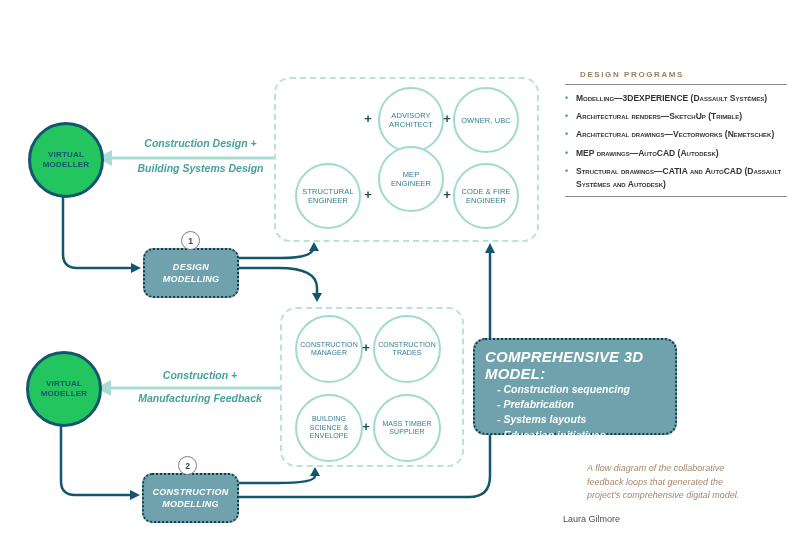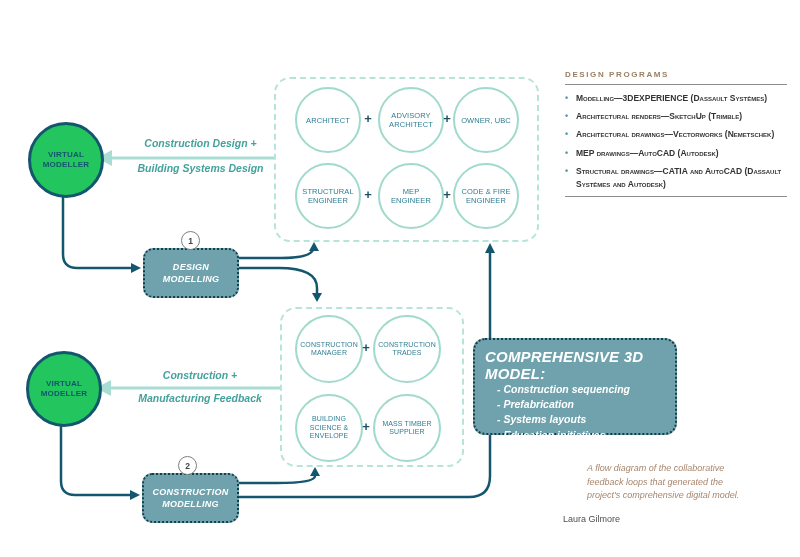--- a/index.html
+++ b/index.html
@@ -61,21 +61,21 @@
     color:#ffffff;padding:8px 10px 6px 10px;
   }
   .comp-box .comp-title{font-weight:bold;font-style:italic;font-size:15px;letter-spacing:.2px;}
   .comp-box .comp-item{font-style:italic;font-weight:600;font-size:10.5px;line-height:1.45;padding-left:12px;}
 
   
   .programs{
     position:absolute;left:565px;top:70px;width:222px;z-index:2;
   }
   .programs .prog-title{
-    color:#9a8164;font-size:8px;font-weight:bold;letter-spacing:1.6px;margin-bottom:5px;
+    color:#9a8164;font-size:8px;font-weight:bold;letter-spacing:1.6px;margin-bottom:5px;margin-left:15px;
   }
   .programs hr{border:none;border-top:1px solid #8c8c8c;margin:0 0 7px 0;}
   .programs hr.bottom{margin-top:3px;}
   .prog-list{list-style:none;margin:0;padding:0;}
   .prog-list li{
     position:relative;padding-left:11px;margin-bottom:5px;
     color:#333333;font-size:8.5px;font-weight:600;line-height:1.55;
     font-variant:small-caps;
   }
   .prog-list li .bullet{
@@ -132,36 +132,33 @@
   <div class="vm-circle" style="left:26px;top:351px;">
     <span>VIRTUAL MODELLER</span>
   </div>
 
   <div class="flow-label" style="left:118px;top:137px;width:165px;">Construction Design +</div>
   <div class="flow-label" style="left:118px;top:162px;width:165px;">Building Systems Design</div>
   <div class="flow-label" style="left:120px;top:369px;width:160px;">Construction +</div>
   <div class="flow-label" style="left:110px;top:392px;width:180px;">Manufacturing Feedback</div>
 
   <div class="team-box" style="left:274px;top:77px;width:261px;height:161px;"></div>
-  <div class="p-circle" style="left:295px;top:87px;width:62px;height:62px;">
-    <span>ARCHITECT</span>
-    </div>
   <div class="plus" style="left:368px;top:118px;">+</div>
   <div class="p-circle" style="left:378px;top:87px;width:62px;height:62px;">
     <span>ADVISORY ARCHITECT</span>
     </div>
   <div class="plus" style="left:447px;top:118px;">+</div>
   <div class="p-circle" style="left:453px;top:87px;width:62px;height:62px;">
     <span>OWNER, UBC</span>
     </div>
   <div class="p-circle" style="left:295px;top:163px;width:62px;height:62px;">
     <span>STRUCTURAL ENGINEER</span>
     </div>
   <div class="plus" style="left:368px;top:194px;">+</div>
-  <div class="p-circle" style="left:378px;top:163px;width:62px;height:62px;">
+  <div class="p-circle" style="left:378px;top:146px;width:62px;height:62px;">
     <span>MEP ENGINEER</span>
     </div>
   <div class="plus" style="left:447px;top:194px;">+</div>
   <div class="p-circle" style="left:453px;top:163px;width:62px;height:62px;">
     <span>CODE &amp; FIRE ENGINEER</span>
     </div>
 
   <div class="team-box" style="left:280px;top:307px;width:180px;height:156px;"></div>
   <div class="p-circle" style="left:295px;top:315px;width:64px;height:64px;font-size:7px;">
     <span>CONSTRUCTION MANAGER</span>

